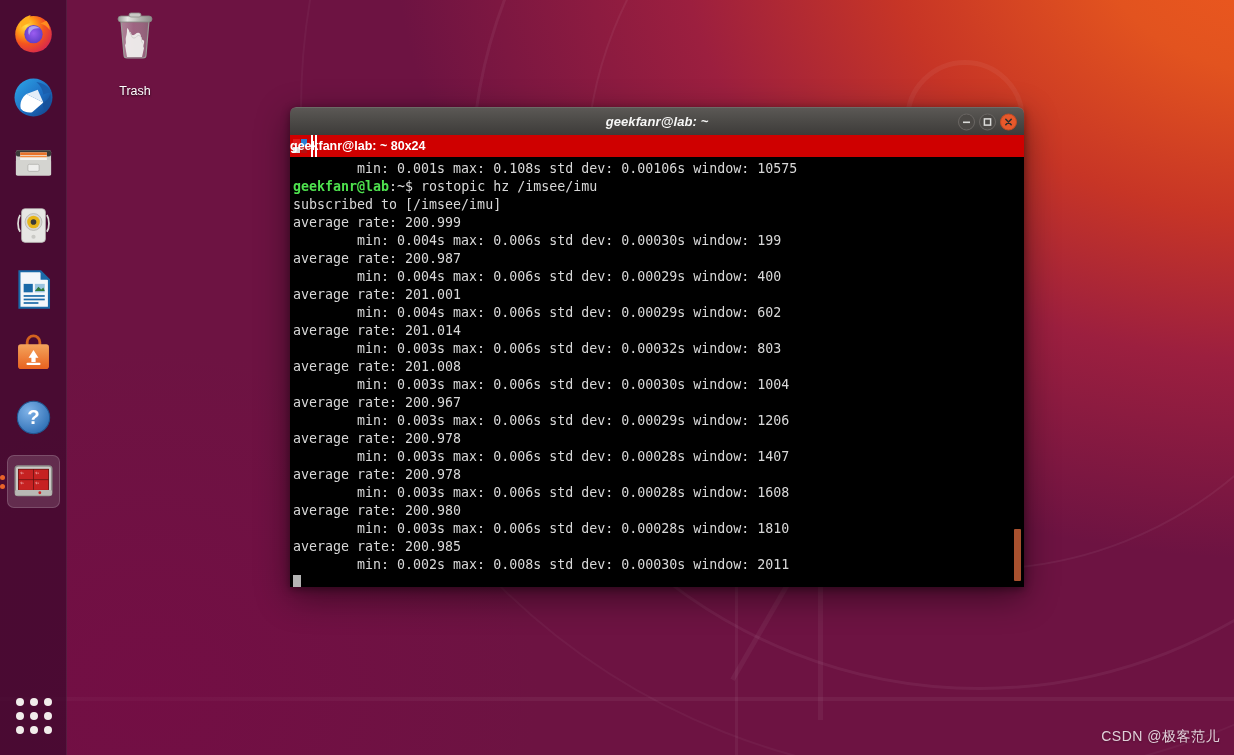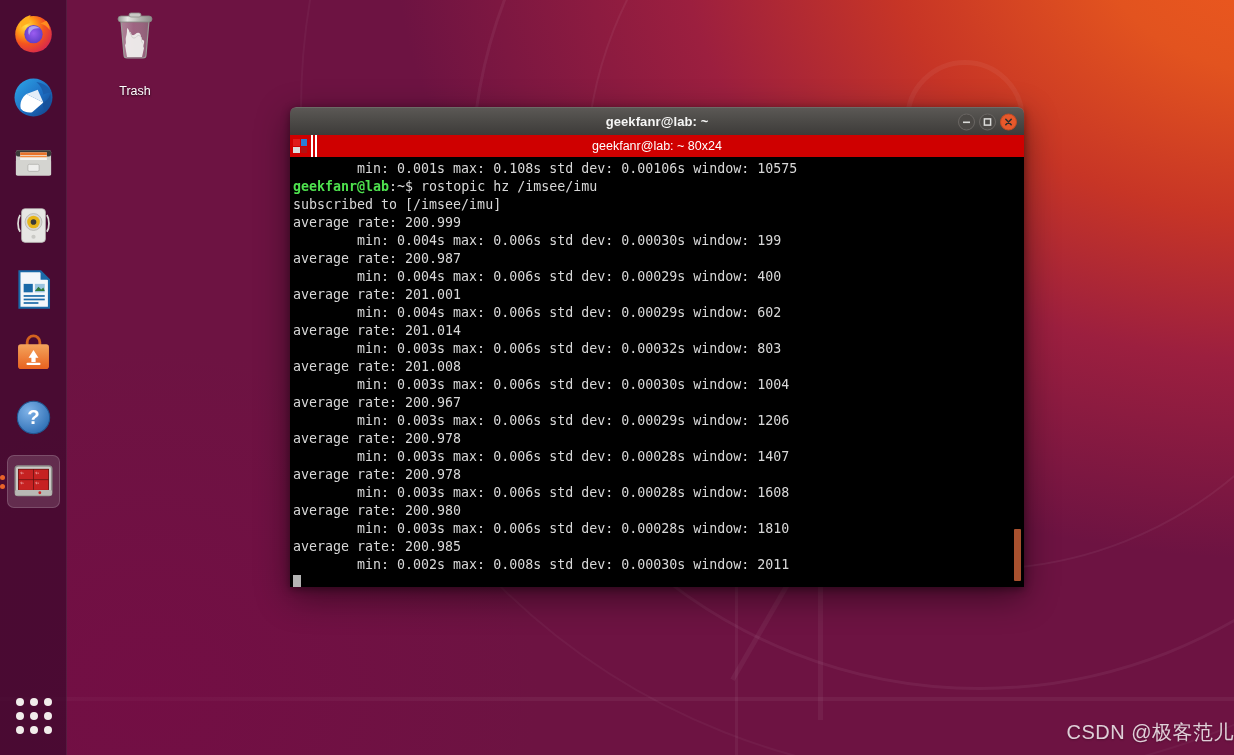--- a/index.html
+++ b/index.html
@@ -166,20 +166,21 @@
     display: flex;
     align-items: center;
     justify-content: center;
   }
   #titlebar .title {
     color: #f6f6f5;
     font-size: 13px;
     font-weight: bold;
     font-family: "Liberation Sans", sans-serif;
     letter-spacing: 0.1px;
+    font-style: italic;
   }
   .winbtns {
     position: absolute;
     right: 7px; top: 50%;
     transform: translateY(-50%);
     display: flex; gap: 4px;
   }
   .winbtn {
     width: 17px; height: 17px;
     border-radius: 50%;
@@ -219,24 +220,23 @@
   }
   #tabstrip .sep2 {
     width: 2px; height: 22px; background: #ffffff;
     margin-left: 2px; margin-right: 2px; flex:none;
   }
   #tabstrip .tablabel {
     position: absolute;
     left: 0; right: 0; top: 0;
     height: 22px;
     line-height: 22px;
-    text-align: center;
     color: #ffffff;
     font-size: 12.5px;
-    font-weight: normal;
+    font-weight: bold;
     font-family: "Liberation Sans", sans-serif;
     pointer-events: none;
   }
 
   
   #termbody {
     position: relative;
     height: 430px;
     background: #000000;
     padding: 3px 12px 0 2px;
@@ -269,23 +269,23 @@
     position: absolute;
     left: 3px;
     width: 7px;
     background: #a8512f;
     border-radius: 1px;
   }
 
   
   #watermark {
     position: absolute;
-    right: 0; bottom: 9px;
+    right: 14px; bottom: 9px;
     color: rgba(255,255,255,0.80);
-    font-size: 20px;
+    font-size: 14px;
     font-family: "Liberation Sans", sans-serif;
     letter-spacing: 0.5px;
     z-index: 40;
     text-shadow: 0 1px 2px rgba(0,0,0,0.25);
   }
 </style>
 </head>
 <body>
 
 <div id="desktop">

